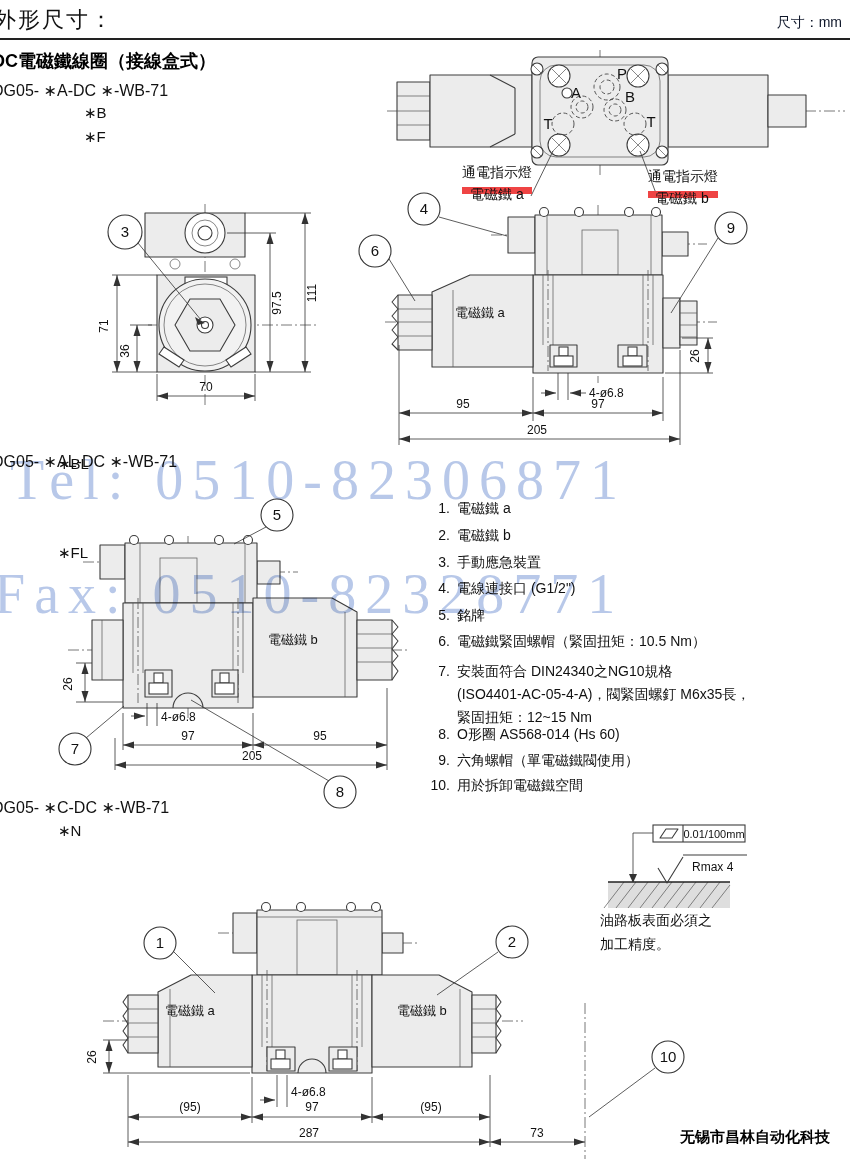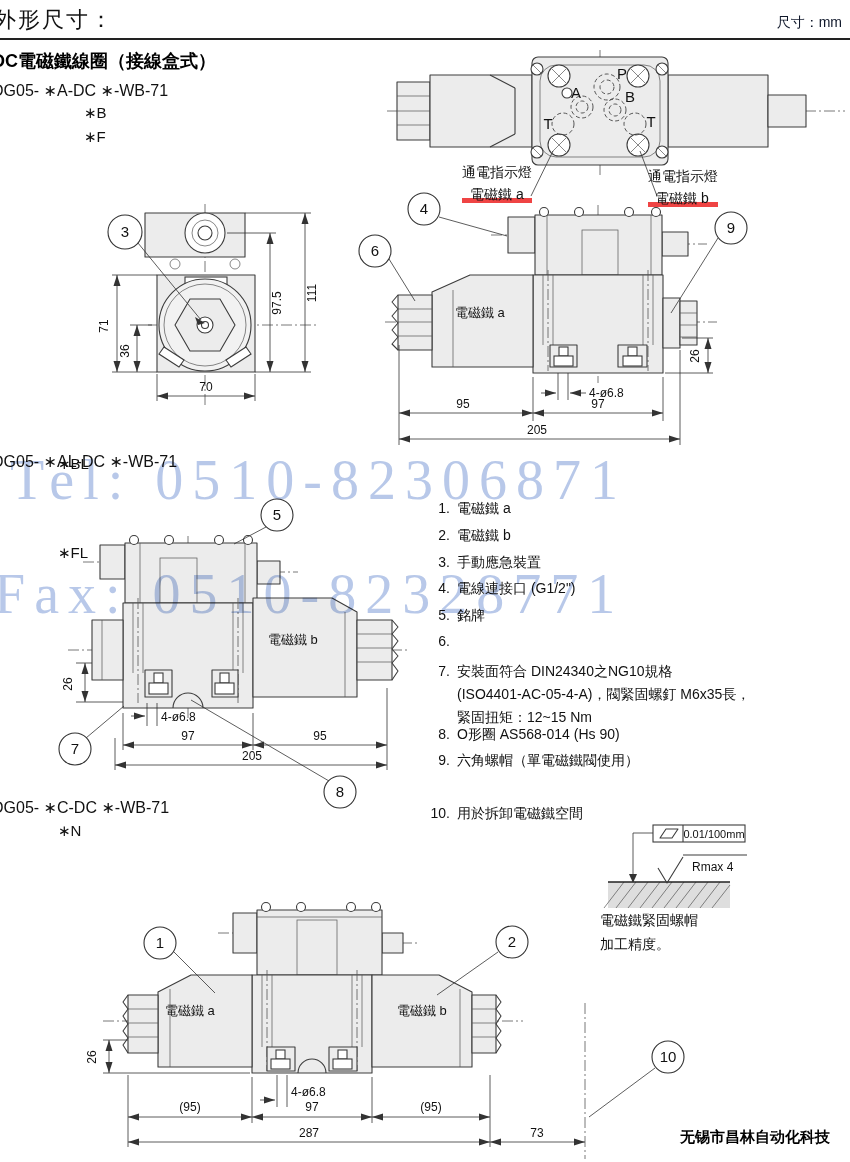--- a/index.html
+++ b/index.html
@@ -5,21 +5,21 @@
   html,body{margin:0;padding:0;}
   body{width:850px;height:1162px;position:relative;background:#fff;overflow:hidden;
        font-family:"Liberation Sans","DejaVu Sans",sans-serif;color:#1a1a1a;}
   .rule{position:absolute;left:0;top:38px;width:850px;height:2px;background:#222;}
   .h-page{position:absolute;left:-6px;top:5px;font-size:22px;letter-spacing:2px;color:#111;}
   .h-unit{position:absolute;right:8px;top:14px;font-size:14px;color:#0f172a;}
   .h-sec{position:absolute;left:-8px;top:49px;font-size:18px;font-weight:bold;color:#000;}
   .model{position:absolute;font-size:16px;color:#111;}
   .model-sub{position:absolute;font-size:15px;color:#111;}
   .ind{position:absolute;font-size:14px;color:#111;}
-  .ind.u{border-bottom:5px solid #ef4444;padding-bottom:16px;}
+  .ind.u{border-bottom:7px solid #ef4444;padding-bottom:5px;}
   .note{position:absolute;left:416px;display:flex;font-size:14px;color:#111;white-space:nowrap;}
   .note .num{width:34px;text-align:right;margin-right:7px;flex:none;}
   .note-cont{position:absolute;left:457px;font-size:14px;color:#111;white-space:nowrap;text-align:center;}
   .caption{position:absolute;font-size:14px;color:#111;}
   .footer{position:absolute;left:680px;top:1128px;font-size:15px;font-weight:bold;color:#000;}
   .wm{position:absolute;font-family:"Liberation Serif","DejaVu Serif",serif;font-size:56px;
       color:#7d9bd6;opacity:.55;letter-spacing:9px;white-space:nowrap;z-index:30;
       mix-blend-mode:multiply;pointer-events:none;line-height:1;}
   .wm-tel{left:10px;top:452px;}
   .wm-fax{left:-6px;top:566px;}
@@ -353,55 +353,56 @@
 <div class="note" style="top:580px;">
     <span class="num">4.</span>
     <span>電線連接口 (G1/2")</span>
   </div>
 <div class="note" style="top:607px;">
     <span class="num">5.</span>
     <span>銘牌</span>
   </div>
 <div class="note" style="top:633px;">
     <span class="num">6.</span>
+    <span>電磁鐵緊固螺帽（緊固扭矩：10.5 Nm）</span>
   </div>
 <div class="note" style="top:663px;">
     <span class="num">7.</span>
     <span>安裝面符合 DIN24340之NG10規格</span>
   </div>
 <div class="note-cont" style="top:686px;">(ISO4401-AC-05-4-A)，閥緊固螺釘 M6x35長，</div>
 <div class="note-cont" style="top:709px;">緊固扭矩：12~15 Nm</div>
 <div class="note" style="top:726px;">
     <span class="num">8.</span>
-    <span>O形圈 AS568-014 (Hs 90)</span>
+    <span>O形圈 AS568-014 (Hs 60)</span>
   </div>
 <div class="note" style="top:752px;">
     <span class="num">9.</span>
     <span>六角螺帽（單電磁鐵閥使用）</span>
   </div>
-<div class="note" style="top:805px;">
+<div class="note" style="top:777px;">
     <span class="num">10.</span>
     <span>用於拆卸電磁鐵空間</span>
   </div>
 
 <svg style="left:600px;top:815px;" width="250" height="150" viewBox="0 0 250 150">
   <rect class="lnw" x="53" y="10" width="92" height="17"></rect>
   <line class="ln" x1="83" y1="10" x2="83" y2="27"></line>
   <polygon class="ln" points="60,23 66,14 78,14 72,23"></polygon>
   <text x="114" y="23" text-anchor="middle" style="font-size:11px;">0.01/100mm</text>
   <polyline class="dim" points="53,18 33,18 33,62"></polyline>
   <polygon points="33,68 29,59 37,59" fill="#333"></polygon>
   <rect x="8" y="67" width="122" height="26" fill="#dedede" stroke="none"></rect>
   <path class="thin" d="M4,93 L24,67 M16,93 L36,67 M28,93 L48,67 M40,93 L60,67 M52,93 L72,67 M64,93 L84,67 M76,93 L96,67 M88,93 L108,67 M100,93 L120,67 M112,93 L130,70"></path>
   <line x1="8" y1="67" x2="130" y2="67" stroke="#222" stroke-width="1.5"></line>
   <polyline class="ln" points="58,53 67,68 83,42"></polyline>
   <line class="ln" x1="83" y1="40" x2="147" y2="40"></line>
   <text x="92" y="56" style="font-size:12px;">Rmax 4</text>
 </svg>
-<div class="caption" style="left:600px;top:912px;">電磁鐵緊固螺帽</div>
+<div class="caption" style="left:600px;top:912px;">油路板表面必須之</div>
 <div class="caption" style="left:600px;top:936px;">加工精度。</div>
 
 <svg style="left:85px;top:895px;" width="610" height="267" viewBox="0 0 610 267">
   <defs>
       <marker id="arrDV" markerWidth="12" markerHeight="10" refX="11" refY="4" orient="auto-start-reverse" markerUnits="userSpaceOnUse">
         <path d="M0,0.5 L11,4 L0,7.5 Z" fill="#333"></path>
       </marker>
     </defs>
   <line class="cl" x1="18" y1="126" x2="438" y2="126"></line>
   <line class="cl" x1="500" y1="108" x2="500" y2="264"></line>

